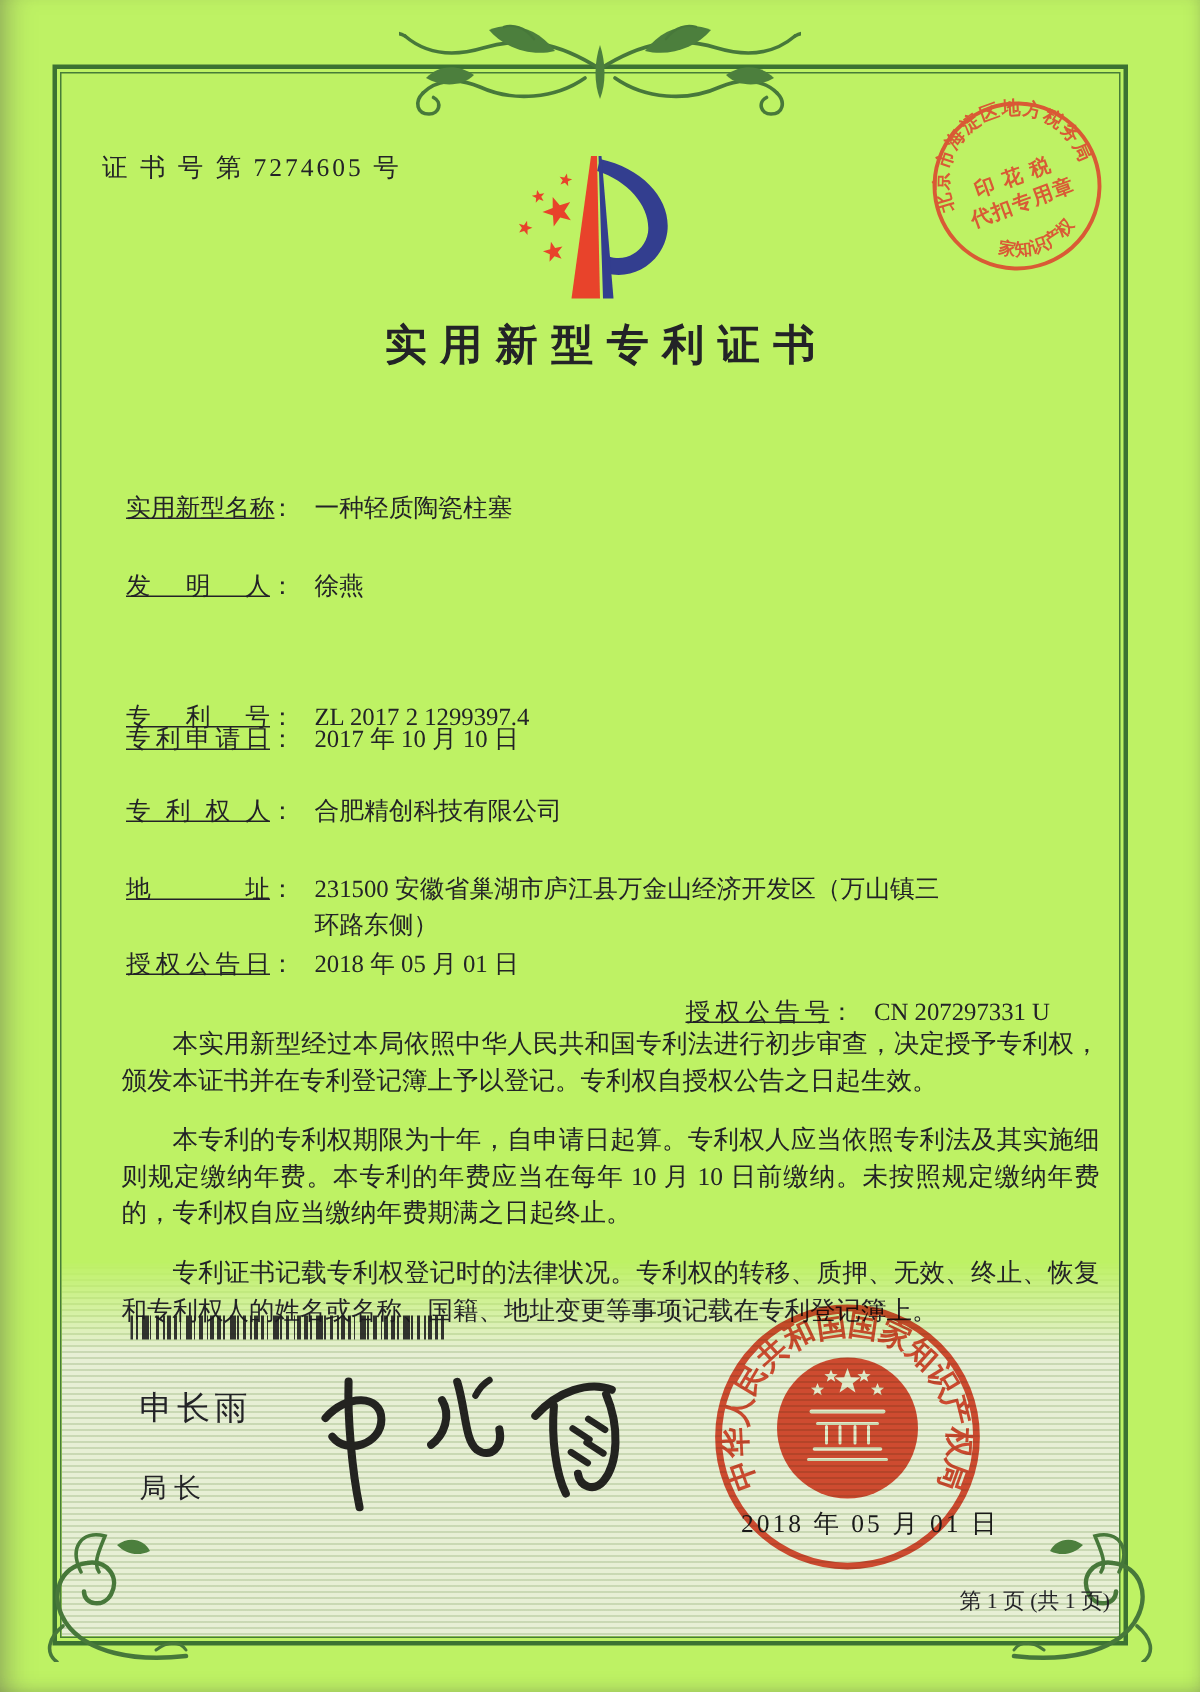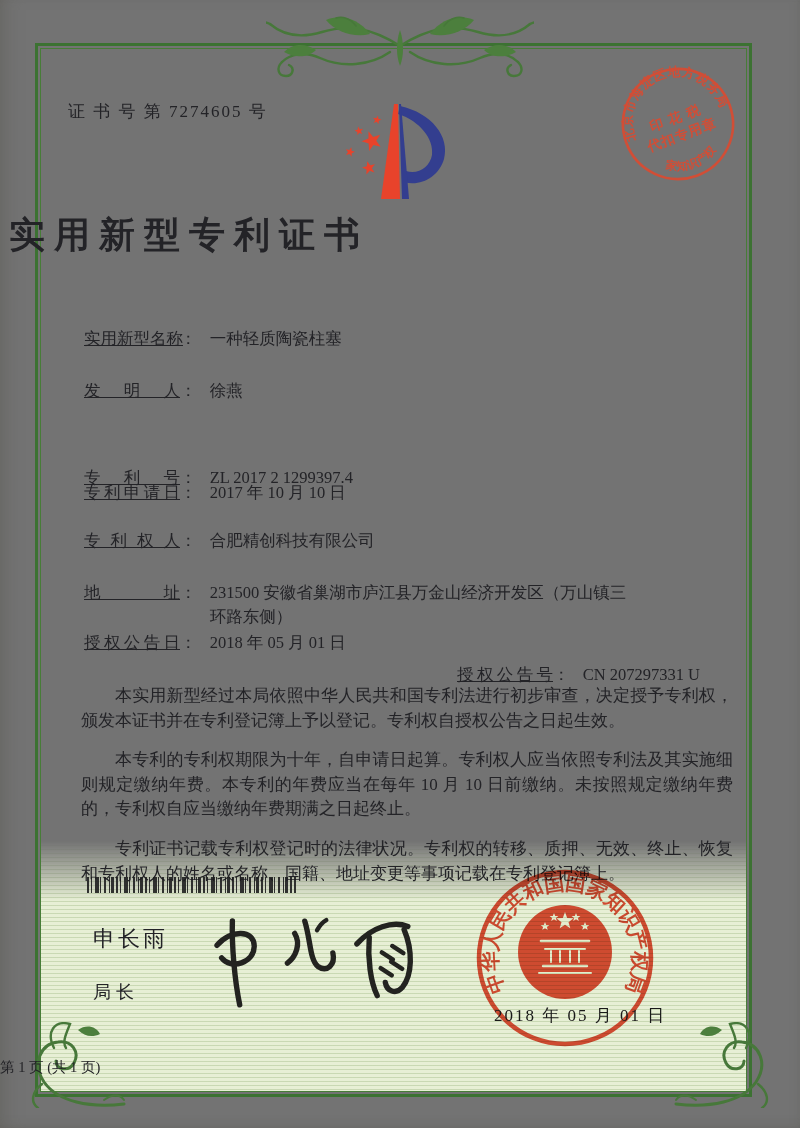--- a/index.html
+++ b/index.html
@@ -3,33 +3,33 @@
 <meta charset="utf-8">
 <style>
   html,body{margin:0;padding:0;}
   body{
     width:800px;height:1128px;position:relative;overflow:hidden;
     background:#efeeea;
     font-family:"Liberation Serif","DejaVu Serif",serif;
     color:#232327;
   }
   .paper{
-    position:absolute;inset:0;background:#737373;
+    position:absolute;inset:0;background:#bef264;
     box-shadow:inset 16px 0 20px -14px rgba(90,88,80,.55), inset -8px 0 12px -10px rgba(90,88,80,.35), inset 0 -10px 14px -12px rgba(90,88,80,.4);
   }
   .frame{position:absolute;left:35px;top:43px;width:711px;height:1048px;border:3px solid #3c7232;}
   .frame-inner{position:absolute;inset:2px;border:1px solid #477d37;}
   .green-zone{
     position:absolute;left:3px;right:3px;bottom:3px;height:250px;
     background:repeating-linear-gradient(180deg, rgba(124,158,92,.28) 0 1px, rgba(0,0,0,0) 1px 4px), #e7efd5;
     -webkit-mask-image:linear-gradient(180deg,transparent 0,#000 60px);
     mask-image:linear-gradient(180deg,transparent 0,#000 60px);
   }
   .certno{position:absolute;left:68px;top:100px;font-size:17px;letter-spacing:2px;}
-  .title{position:absolute;left:0;right:0;top:211px;font-size:36px;font-weight:bold;letter-spacing:9px;padding-left:9px;}
+  .title{position:absolute;left:0;right:0;top:211px;text-align:center;font-size:28px;font-weight:bold;letter-spacing:9px;padding-left:9px;}
   .field-row{position:absolute;left:84px;font-size:16.5px;line-height:24px;white-space:nowrap;}
   .flabel{display:inline-block;width:96px;text-align:justify;text-align-last:justify;vertical-align:top;text-decoration:underline;}
   .fcolon{vertical-align:top;}
   .fvalue{display:inline-block;margin-left:9px;vertical-align:top;}
   .fvalue.wrap{white-space:normal;width:430px;}
   .grant-no-group{position:absolute;left:373px;top:0;margin-top:32px;}
   .paras{position:absolute;left:66px;width:682px;top:669px;font-size:17px;line-height:24.6px;text-align:justify;}
   .paras p{margin:15px;text-indent:2em;}
   .barcode{
     position:absolute;left:87px;top:877px;width:207px;height:16px;opacity:.88;
@@ -43,21 +43,21 @@
       #1a1a1c 22px 23px, transparent 23px 24px,
       #1a1a1c 24px 27px, transparent 27px 29px);
   }
   .director-label{position:absolute;left:93px;top:934px;font-size:18px;letter-spacing:5px;margin-top:46px;}
   .director-name{position:absolute;left:93px;top:924px;font-size:22px;letter-spacing:3px;}
   .sig{position:absolute;left:205px;top:900px;}
   .logo{position:absolute;left:336px;top:99px;}
   .tax-stamp{position:absolute;left:608px;top:54px;opacity:.9;}
   .agency-seal{position:absolute;left:473px;top:866px;opacity:.93;mix-blend-mode:multiply;}
   .seal-date{position:absolute;left:494px;top:1004px;font-size:17px;letter-spacing:2px;color:#191919;}
-  .page-footer{position:absolute;left:0;right:60px;top:1058px;text-align:left;font-size:14.5px;}
+  .page-footer{position:absolute;left:0;right:60px;top:1058px;text-align:right;font-size:14.5px;}
   .orn-top{position:absolute;left:266px;top:10px;}
   .orn-bl{position:absolute;left:20px;top:1022px;}
   .orn-br{position:absolute;left:672px;top:1022px;transform:scaleX(-1);}
 </style>
 </head>
 <body>
 
 <div class="paper">
 
   <div class="frame">

